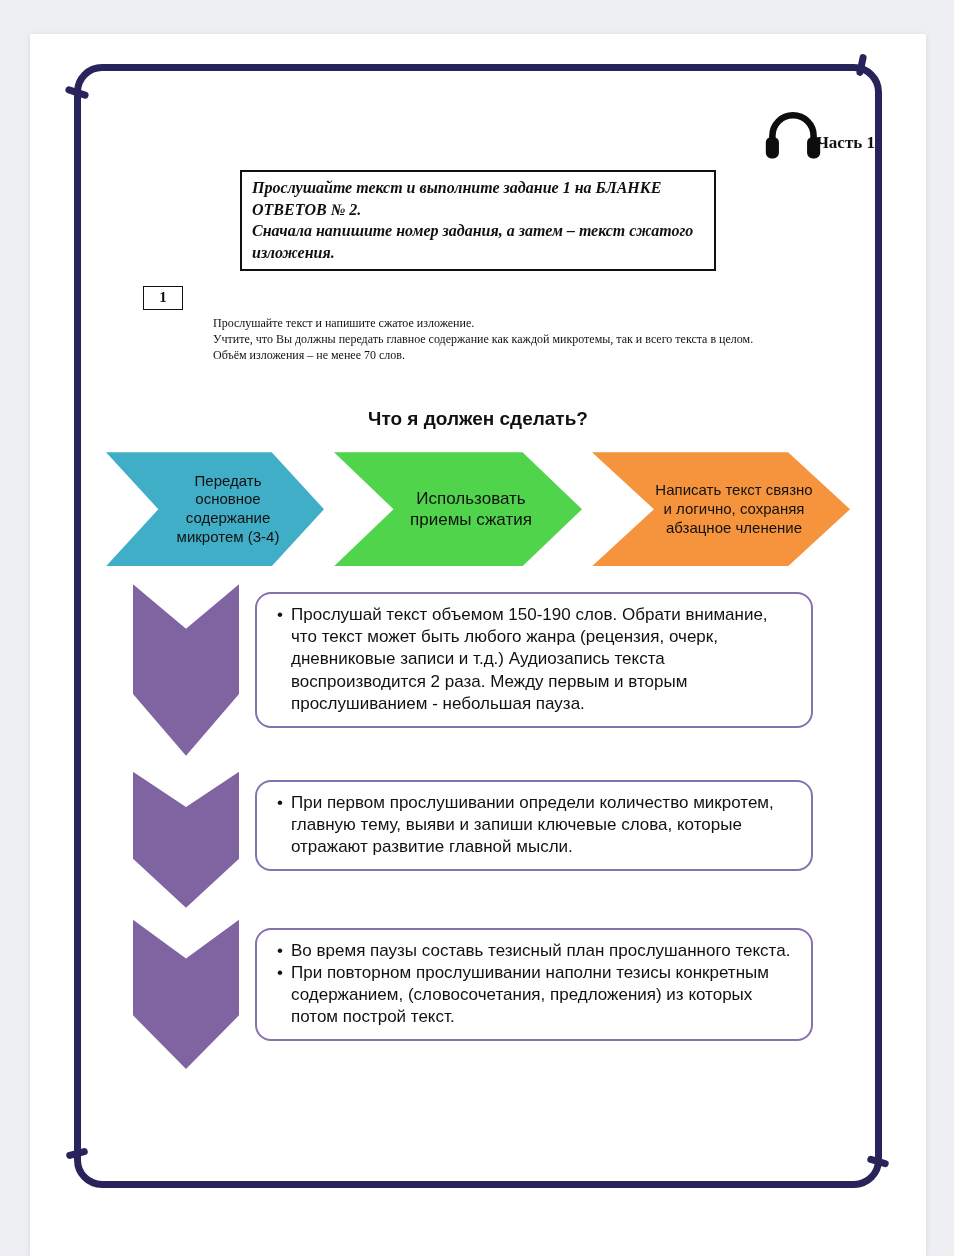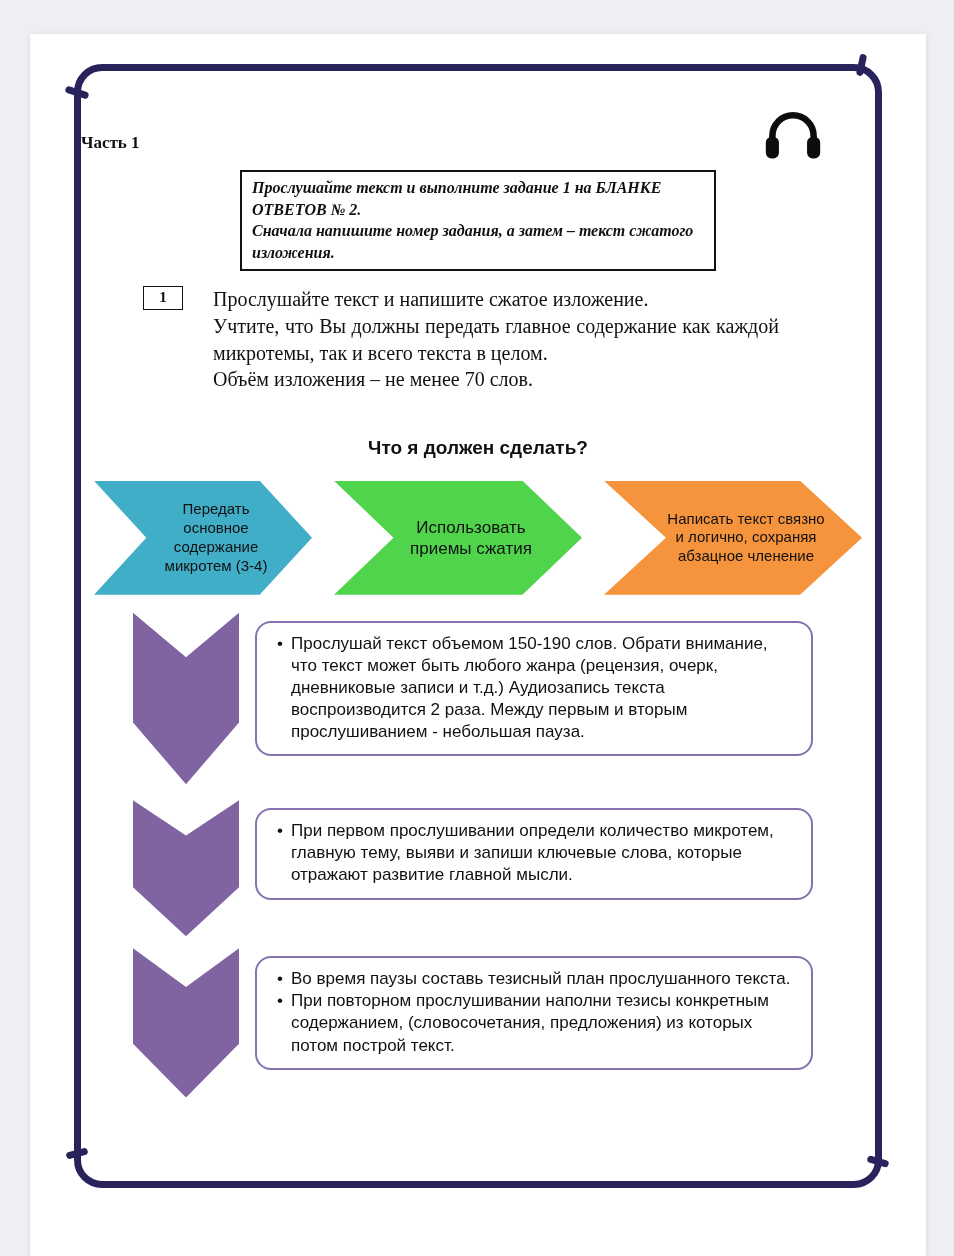--- a/index.html
+++ b/index.html
@@ -29,21 +29,21 @@
     padding-top:62px;
   }
   
   .stub { position:absolute; background:#29235C; border-radius:4px; }
   .stub-tl { left:-16px; top:18px; width:24px; height:7px; transform:rotate(18deg); }
   .stub-tr { right:10px; top:-17px; width:7px; height:22px; transform:rotate(12deg); }
   .stub-bl { left:-15px; bottom:24px; width:22px; height:7px; transform:rotate(-14deg); }
   .stub-br { right:-14px; bottom:16px; width:22px; height:7px; transform:rotate(16deg); }
 
   .part-title {
-    text-align:left;
+    text-align:right;
     font-weight:bold;
     font-size:17px;
   }
   .headphones {
     position:absolute; right:52px; top:36px;
     width:60px; height:56px;
   }
 
   .instruction-box {
     width:476px;
@@ -63,38 +63,38 @@
   .task-number {
     flex:0 0 auto;
     width:40px; height:24px;
     border:1.5px solid #111;
     box-sizing:border-box;
     text-align:center;
     font-weight:bold;
     font-size:15px;
     line-height:21px;
   }
-  .task-text { font-size:20px; line-height:1.33; }
+  .task-text { font-size:12px; line-height:1.33;margin-top:30px; }
   .task-text .justify { text-align:justify; }
 
   .section-heading {
     font-family:"Liberation Sans", sans-serif;
     font-weight:bold;
     font-size:19px;
     text-align:center;
   }
   .h-what  { margin-top:44px; }
   .h-algo  { margin-top:56px; }
 
   .arrows-row {
     margin-top:22px;
     display:flex;
     justify-content:center;
     align-items:center;
-    gap:22px;
+    gap:10px;
   }
   .chevron {
     height:114px;
     clip-path:polygon(0 0, 76% 0, 100% 50%, 76% 100%, 0 100%, 24% 50%);
     display:flex; align-items:center; justify-content:center;
     box-sizing:border-box;
     padding:0 34px 0 60px;
     text-align:center;
     font-family:"Liberation Sans", sans-serif;
     line-height:1.25;

